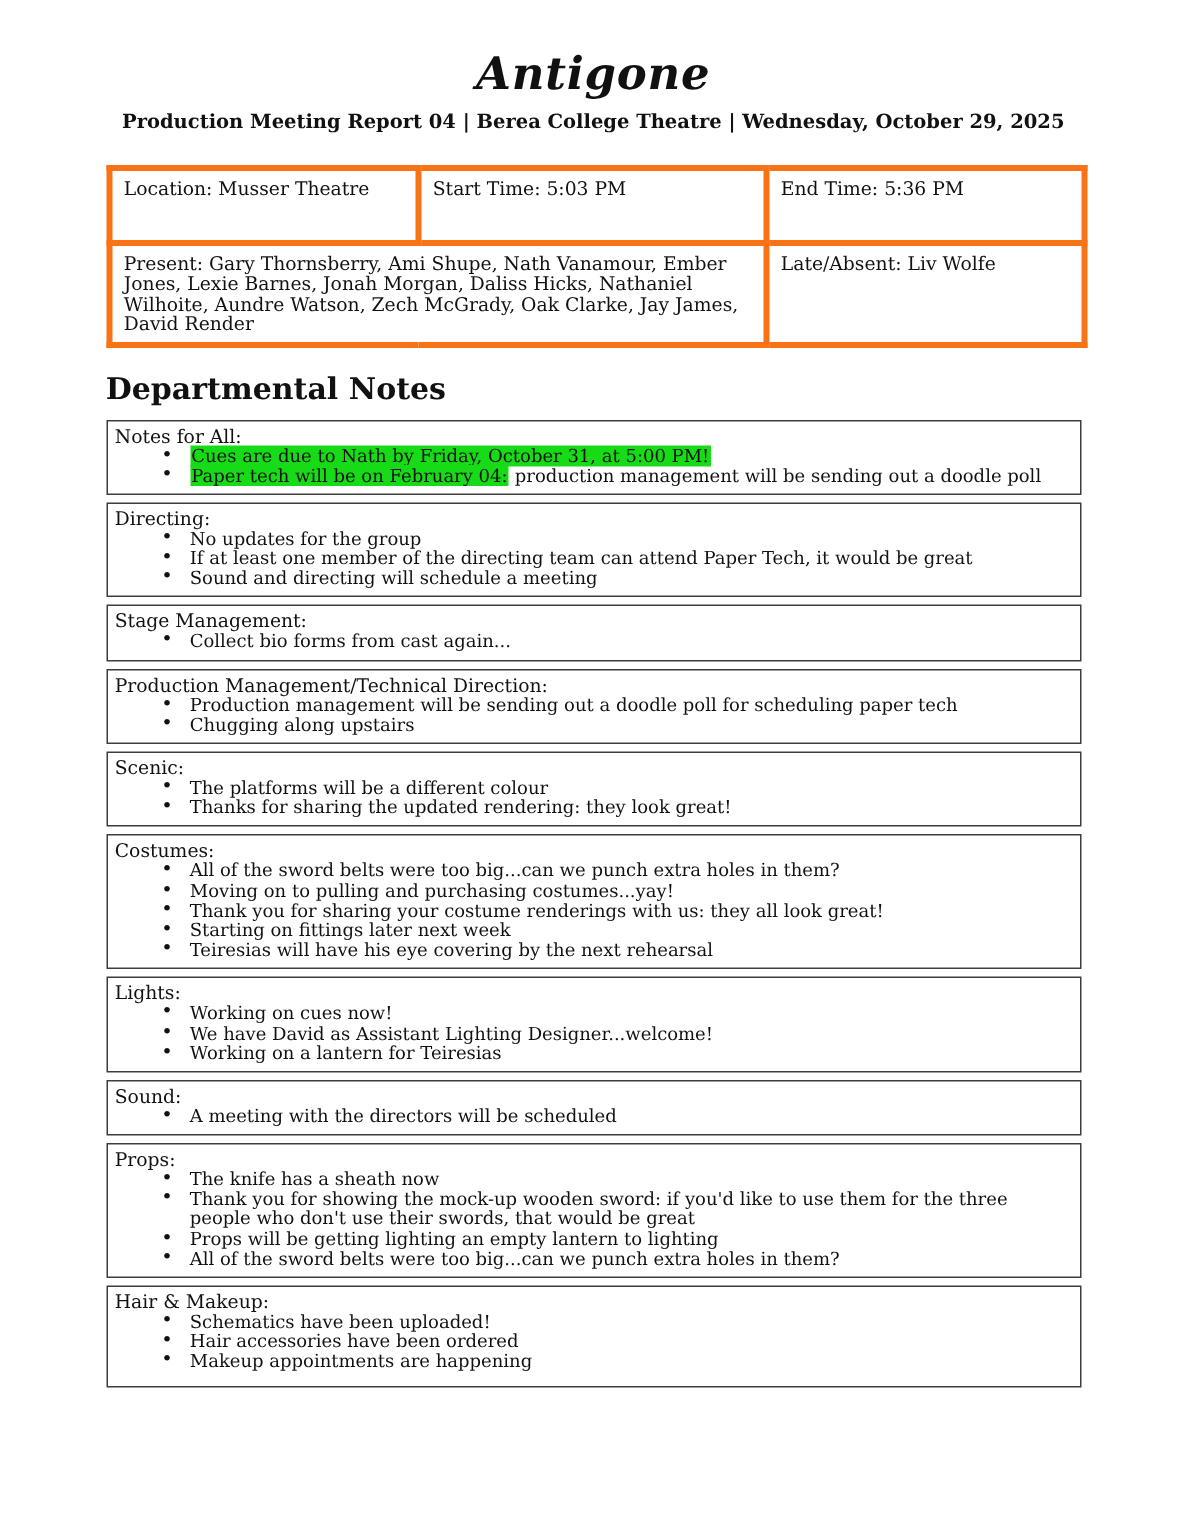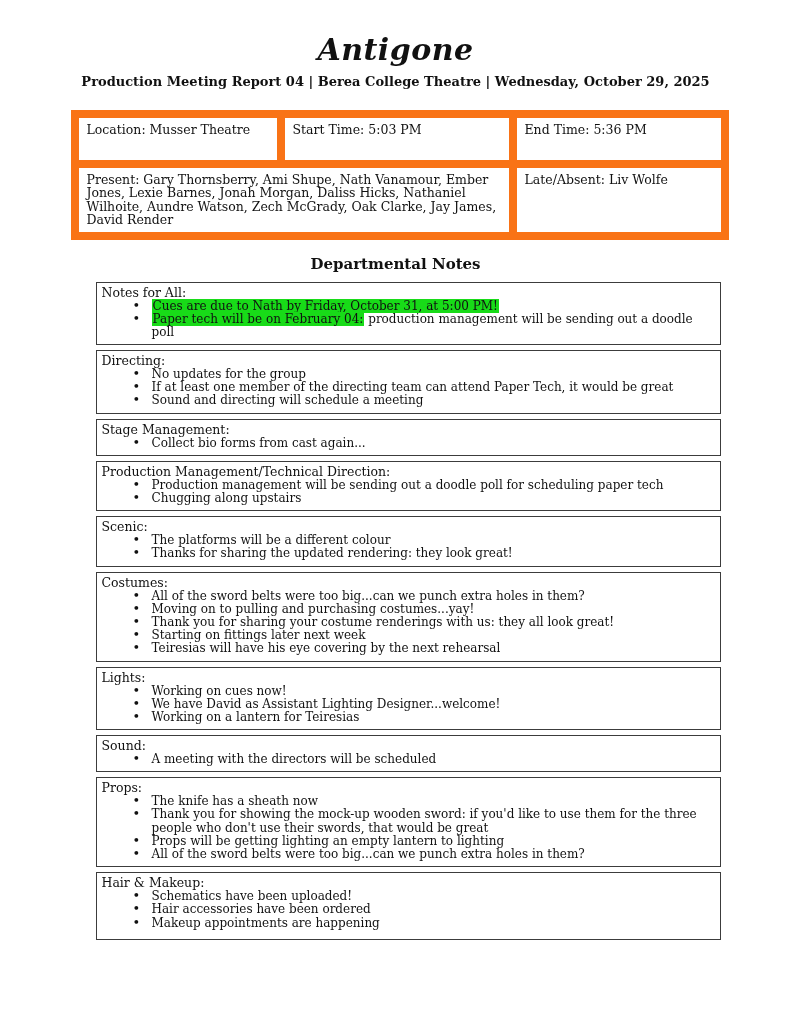--- a/index.html
+++ b/index.html
@@ -29,39 +29,37 @@
     font-weight: bold;
     margin-top: 7px;
   }
   table.info {
     width: 650px;
     margin-top: 21px;
     border-collapse: collapse;
     table-layout: fixed;
   }
   table.info td {
-    border: 8px solid #f97316;
+    border: 4px solid #f97316;
     vertical-align: top;
     padding: 5px 8px;
     font-size: 12.5px;
     line-height: 1.07;
   }
   tr.row-1 td { height: 50px; }
   tr.row-2 td { height: 50px; }
   .dept-heading {
-    text-align: center;
-    font-size: 15px;
+    font-size: 20px;
     font-weight: bold;
     margin: 15px 0 9px 0;
   }
   .section-box {
     border: 1.5px solid #3c3c3c;
     margin-bottom: 5px;
     padding: 3px 8px 5px 5px;
-    margin-left: 25px;
   }
   .section-box:last-child { padding-bottom: 9px; }
   .section-label {
     font-size: 12.5px;
     line-height: 1.12;
   }
   .section-box ul {
     list-style: none;
     padding-left: 50px;
     margin: 0;

